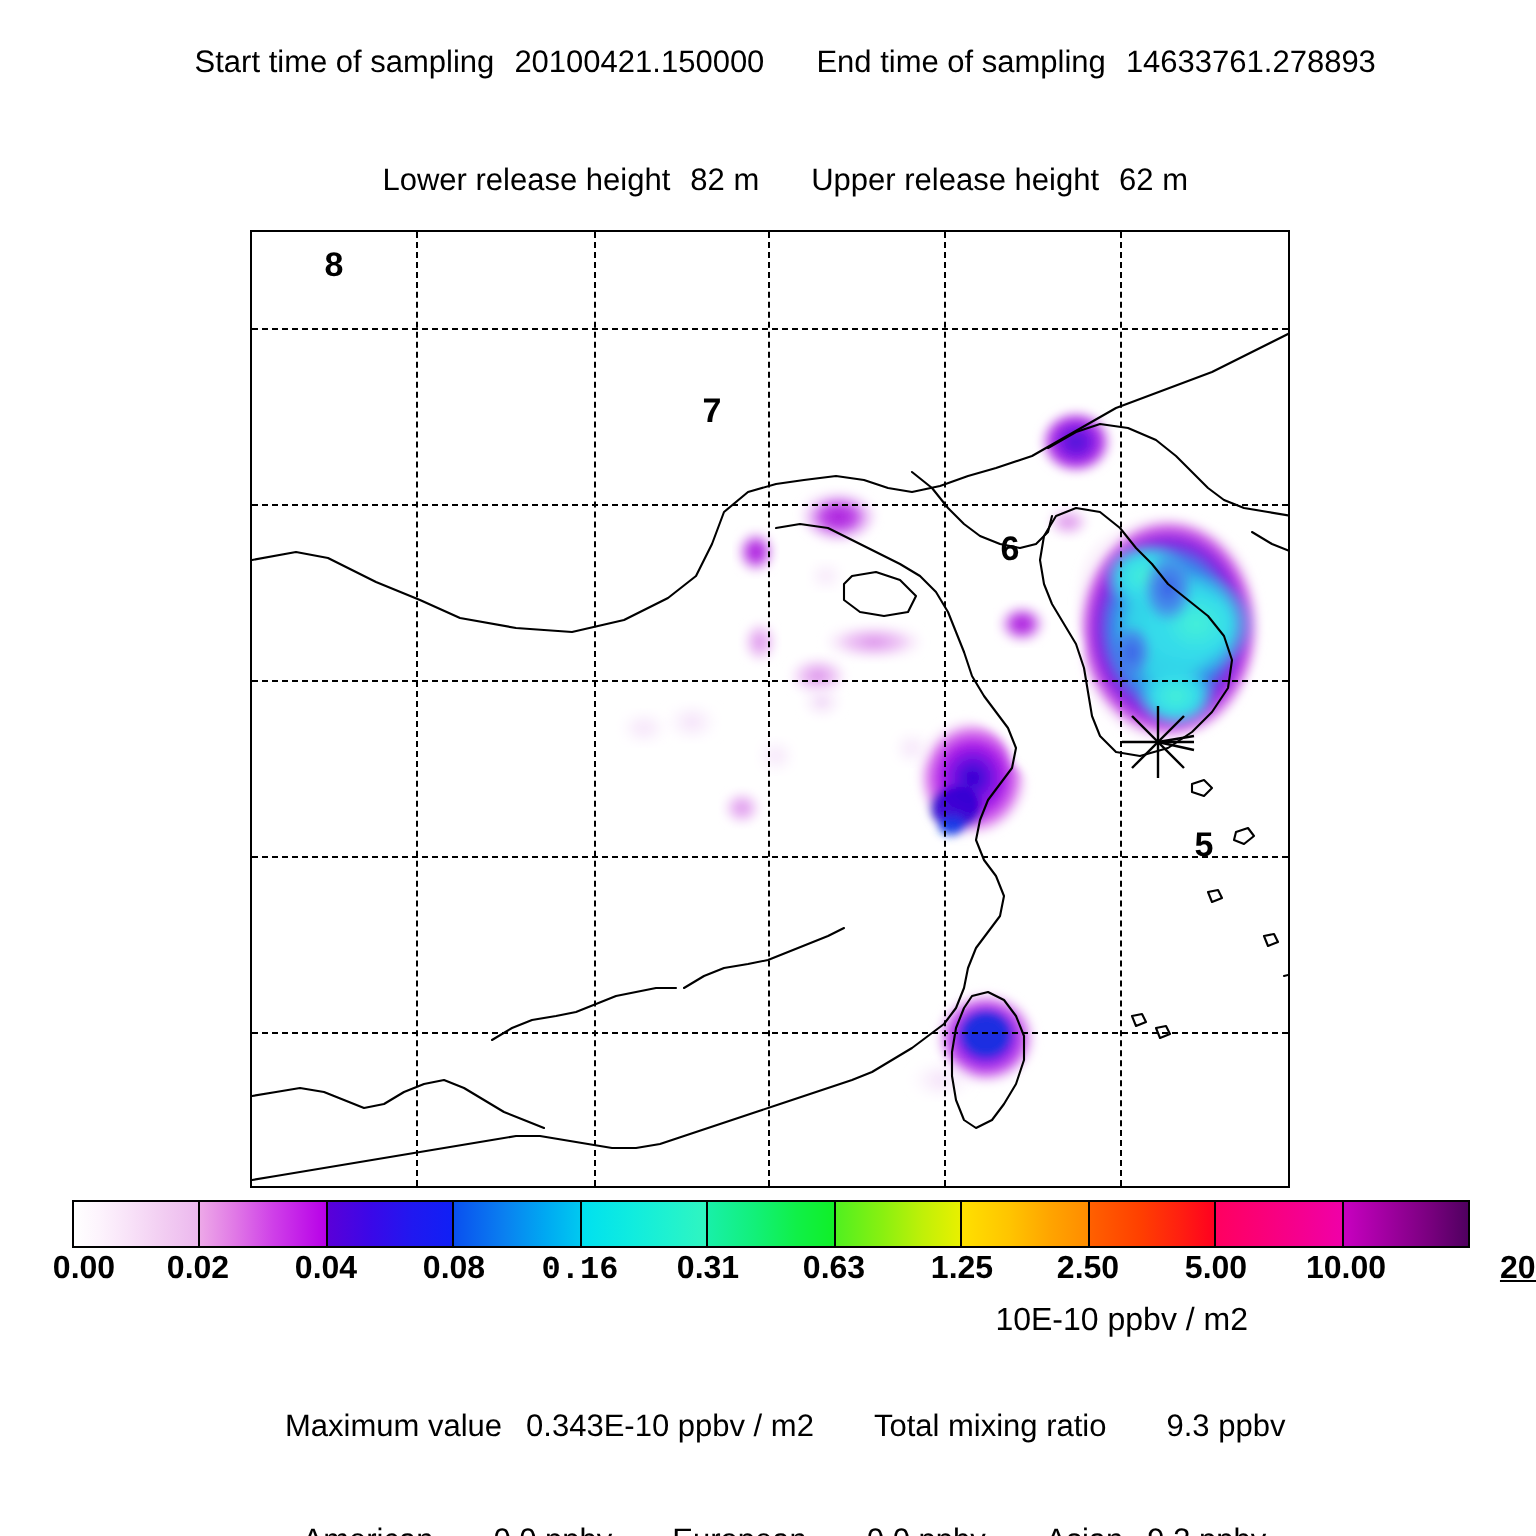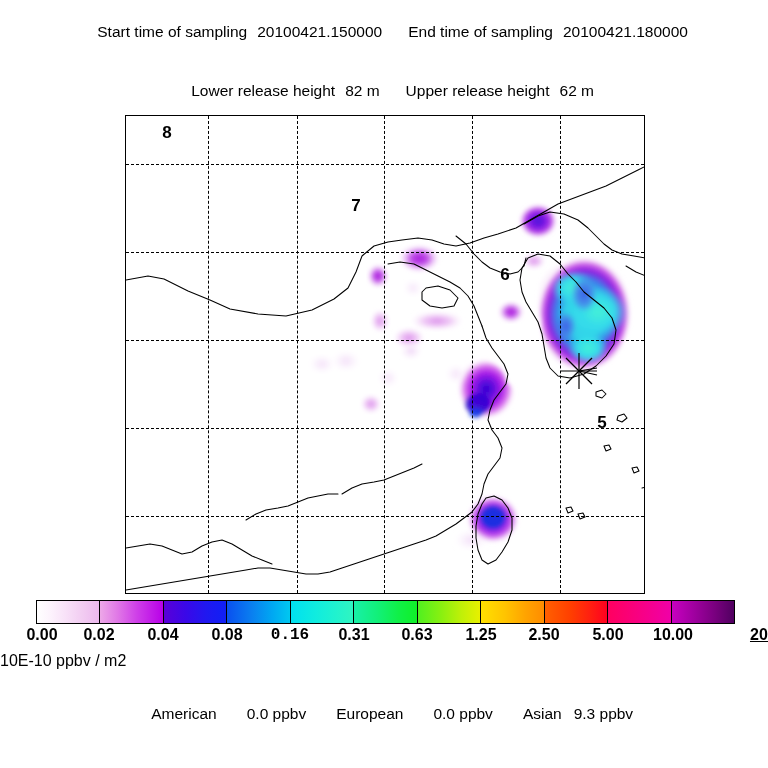--- a/index.html
+++ b/index.html
@@ -134,21 +134,21 @@
     font-size: 16px;
     font-weight: bold;
     transform: translateX(-50%);
     white-space: nowrap;
   }
   #cb-axis-label {
     position: absolute;
     left: 0;
     top: 52px;
     width: 624px;
-    text-align: left;
+    text-align: right;
     font-size: 16px;
   }
 
   
   #footer {
     position: absolute;
     left: 0;
     top: 684px;
     width: 768px;
     text-align: center;
@@ -160,21 +160,21 @@
   }
   .fgap-a { display: inline-block; width: 30px; }
   .fgap-b { display: inline-block; width: 12px; }
 </style>
 </head>
 <body>
 
 <div id="header">
 
   <div class="hdr-line">
-    <span>Start time of sampling</span><span class="hdr-gap-sm"></span><span>20100421.150000</span><span class="hdr-gap-lg"></span><span>End time of sampling</span><span class="hdr-gap-sm"></span><span>20100421.180000</span>
+    <span>Start time of sampling</span><span class="hdr-gap-sm"></span><span>20100421.150000</span><span class="hdr-gap-lg"></span><span>End time of sampling</span><span class="hdr-gap-sm"></span><span>14633761.278893</span>
   </div>
 
   <div class="hdr-line">
     <span>Lower release height</span><span class="hdr-gap-sm"></span><span>82 m</span><span class="hdr-gap-lg"></span><span>Upper release height</span><span class="hdr-gap-sm"></span><span>62 m</span>
   </div>
 
   <div class="hdr-line">Passive tracer used, meteorological data are from ECMWF</div>
 </div>
 
 <div id="map-panel">
@@ -406,18 +406,21 @@
     <span class="cb-tick" style="left:544px;">2.50</span>
     <span class="cb-tick" style="left:608px;">5.00</span>
     <span class="cb-tick" style="left:673px;">10.00</span>
     <span class="cb-tick" style="left:770px;text-decoration:underline;">20.00</span>
   </div>
 
   <div id="cb-axis-label">10E-10 ppbv / m2</div>
 </div>
 
 <div id="footer">
+  <div class="foot-line">
+    <span>Maximum value</span><span class="fgap-b"></span><span>0.343E-10 ppbv / m2</span><span class="fgap-a"></span><span>Total mixing ratio</span><span class="fgap-a"></span><span>9.3 ppbv</span>
+  </div>
 
   <div class="foot-line">
     <span>American</span><span class="fgap-a"></span><span>0.0 ppbv</span><span class="fgap-a"></span><span>European</span><span class="fgap-a"></span><span>0.0 ppbv</span><span class="fgap-a"></span><span>Asian</span><span class="fgap-b"></span><span>9.3 ppbv</span>
   </div>
 
 </div>
 
 </body></html>

